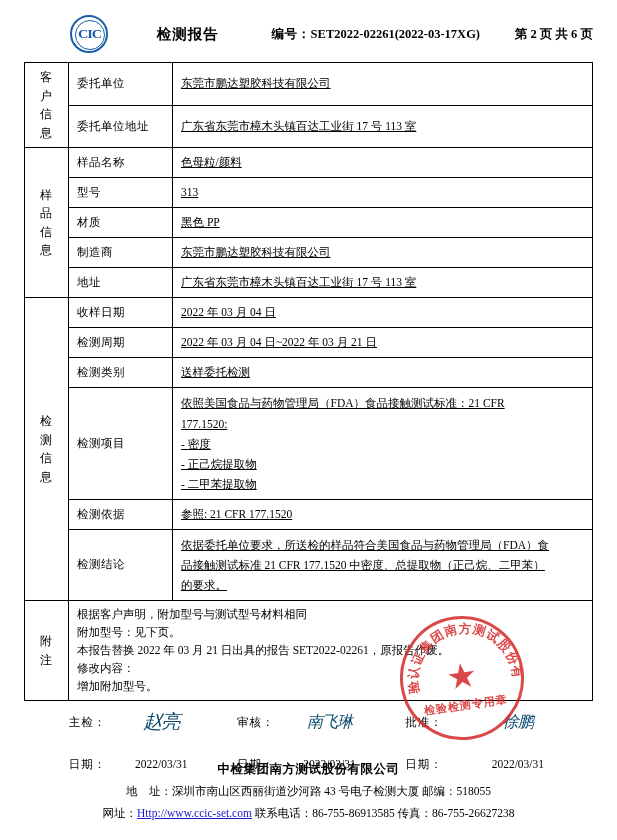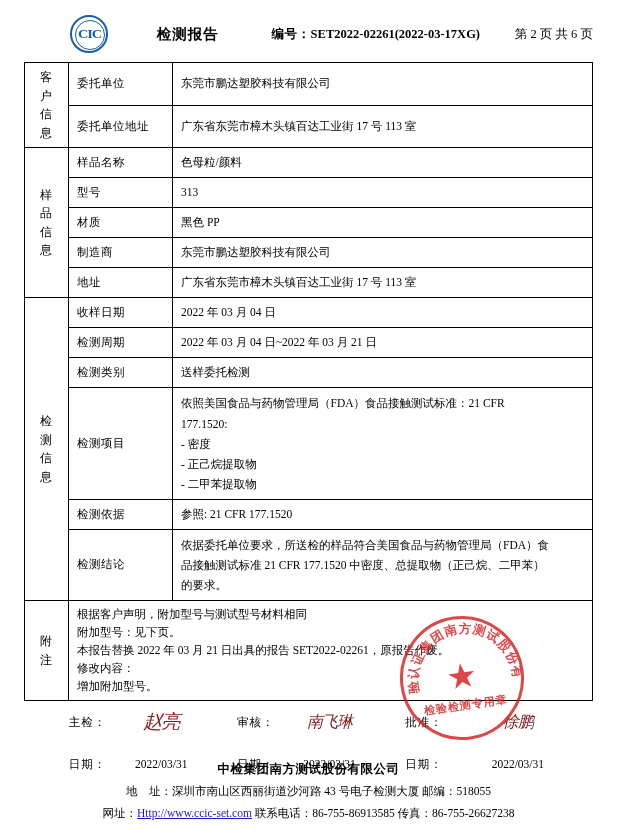--- a/index.html
+++ b/index.html
@@ -61,21 +61,21 @@
   }
   .hdr-code {
     font-size: 12.5px;
     font-weight: bold;
     margin-left: 46px;
     white-space: nowrap;
   }
   .hdr-code .lbl { letter-spacing: 0.5px; font-family: Liberation Serif, serif; }
   .hdr-page {
     font-size: 12.5px;
-    font-weight: normal;
+    font-weight: bold;
     margin-left: 28px;
     white-space: nowrap;
   }
 
   
   table.doc {
     width: 100%;
     border-collapse: collapse;
     table-layout: fixed;
     font-size: 11.5px;
@@ -96,20 +96,21 @@
   td.sect .l { display:block; }
   td.lbl {
     width: 96px;
     font-size: 11.5px;
     letter-spacing: 0.5px;
     padding-left: 10px;
   }
   td.val {
     font-size: 11.5px;
     padding-left: 10px;
+    text-decoration: underline;
   }
   .r-tall td { height: 30px; }
   .item-list { margin: 0; }
   .item-list div { line-height: 1.75; }
 
   
   td.remark {
     font-size: 11.5px;
     padding: 7px 10px 7px 10px;
     line-height: 1.9;
@@ -137,21 +138,21 @@
     padding-right: 6px;
     letter-spacing: 1px;
   }
   .sg-val {
     text-align: center;
   }
   .sig-font {
     font-family: "Liberation Serif", serif;
     font-style: italic;
     font-size: 19px;
-    color: #7f1d1d;
+    color: #0c4a6e;
     transform: rotate(-4deg) skewX(-6px);
     display: inline-block;
     letter-spacing: -1px;
   }
   .sig-font.b2 { font-size: 16px; transform: rotate(-3deg) skewX(-8px); }
   .sig-font.b3 { font-size: 16px; transform: rotate(-5deg) skewX(-5px); }
   .date-val { font-size: 11.5px; }
 
   
   .stamp {

